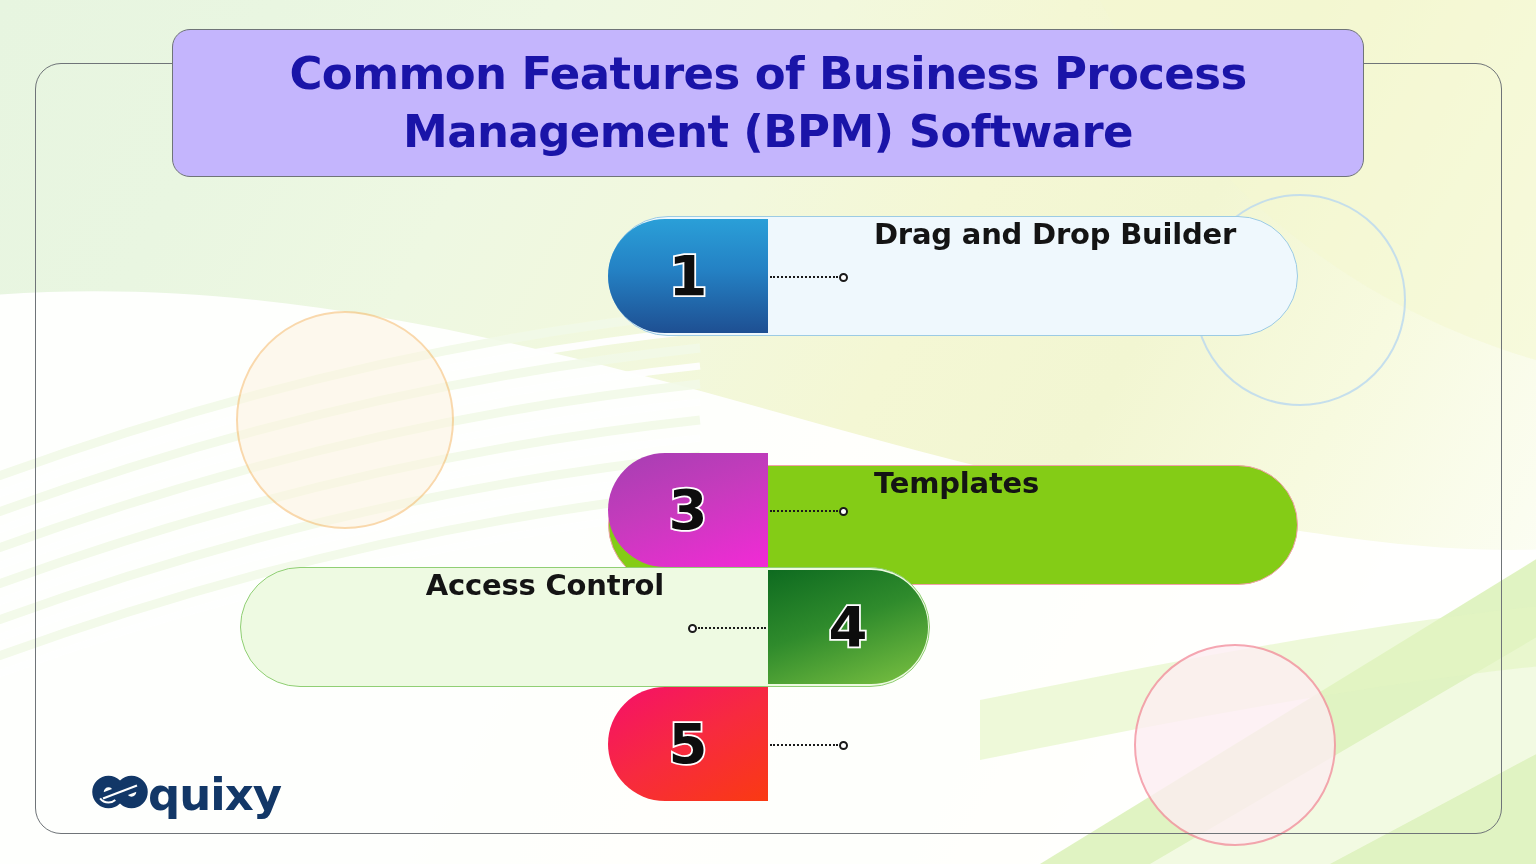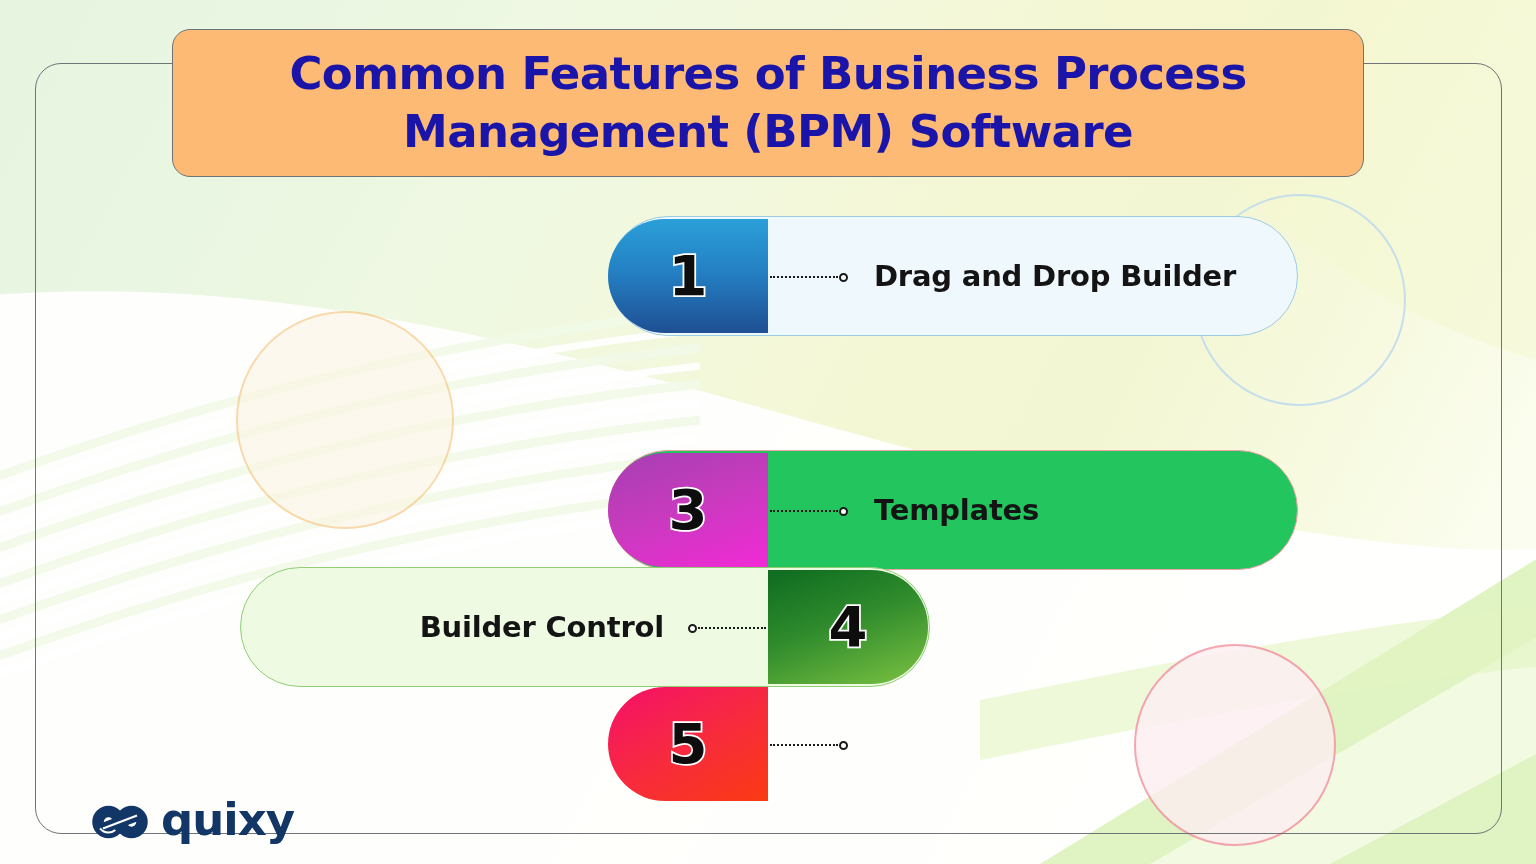--- a/index.html
+++ b/index.html
@@ -49,21 +49,21 @@
     z-index: 3;
   }
 
   
   .title-card {
     position: absolute;
     left: 172px;
     top: 29px;
     width: 1192px;
     height: 148px;
-    background: #fdba74;
+    background: #c4b5fd;
     border: 1.6px solid #6f7478;
     border-radius: 18px;
     z-index: 6;
     display: flex;
     align-items: center;
     justify-content: center;
     padding: 0 30px;
   }
   .title-text {
     font-family: "DejaVu Sans", "Liberation Sans", sans-serif;
@@ -94,21 +94,20 @@
   }
 
   
   .pill {
     position: absolute;
     top: 0;
     height: 120px;
     border-radius: 60px;
     border: 1.4px solid;
     display: flex;
-    align-items: center;
   }
   .row.right .pill { left: 608px; width: 690px; justify-content: flex-start; padding-left: 265px; }
   .row.left  .pill { left: 240px; width: 690px; justify-content: flex-end;  padding-right: 265px; }
 
   
   .badge {
     position: absolute;
     top: 3px;
     height: 114px;
     width: 160px;
@@ -167,38 +166,37 @@
     white-space: nowrap;
   }
 
   
   .r1 .pill  { background: #eff8fd; border-color: #9ccbe4; }
   .r1 .badge { background: linear-gradient(180deg, #2a9fd8 0%, #2481c4 45%, #1e4f92 100%); }
 
   .r2 .pill  { background: #fdf7e4; border-color: #f4ad63; }
   .r2 .badge { background: linear-gradient(160deg, #e02810 0%, #ec4708 40%, #f5850e 100%); }
 
-  .r3 .pill  { background: #22c55e; border-color: #f2a0a8; }
+  .r3 .pill  { background: #84cc16; border-color: #f2a0a8; margin-top: 15px; }
   .r3 .badge { background: linear-gradient(160deg, #a53fb2 0%, #c63bbd 45%, #f22ad6 100%); }
 
   .r4 .pill  { background: #eefae2; border-color: #90cf74; }
   .r4 .badge { background: linear-gradient(160deg, #0e6b20 0%, #2f8b2c 45%, #7cc242 100%); }
 
   .r5 .pill  { background: #fdf1f4; border-color: #f3a2b0; }
   .r5 .badge { background: linear-gradient(150deg, #f5106a 0%, #f72a3f 50%, #fa3a12 100%); }
 
   
   .logo {
     position: absolute;
     left: 92px;
-    top: 790px;
+    top: 772px;
     height: 52px;
     display: flex;
-    align-items: flex-end;
-    gap: 13px;
+    align-items: flex-start;
     z-index: 8;
   }
   .logo-mark { width: 56px; height: 40px; display: block; }
   .logo-word {
     font-family: "DejaVu Sans", "Liberation Sans", sans-serif;
     font-weight: 700;
     font-size: 45px;
     letter-spacing: -1px;
     color: #123767;
     line-height: 1;
@@ -284,21 +282,21 @@
       <span class="badge-num">3</span>
     </div>
     <div class="connector">
       <span class="conn-line"></span>
       <span class="conn-dot"></span>
     </div>
   </div>
 
   <div class="row left r4" style="top:567px">
     <div class="pill">
-      <span class="label">Builder Control</span>
+      <span class="label">Access Control</span>
     </div>
     <div class="badge">
       <span class="badge-num">4</span>
     </div>
     <div class="connector">
       <span class="conn-line"></span>
       <span class="conn-dot"></span>
     </div>
   </div>
 

